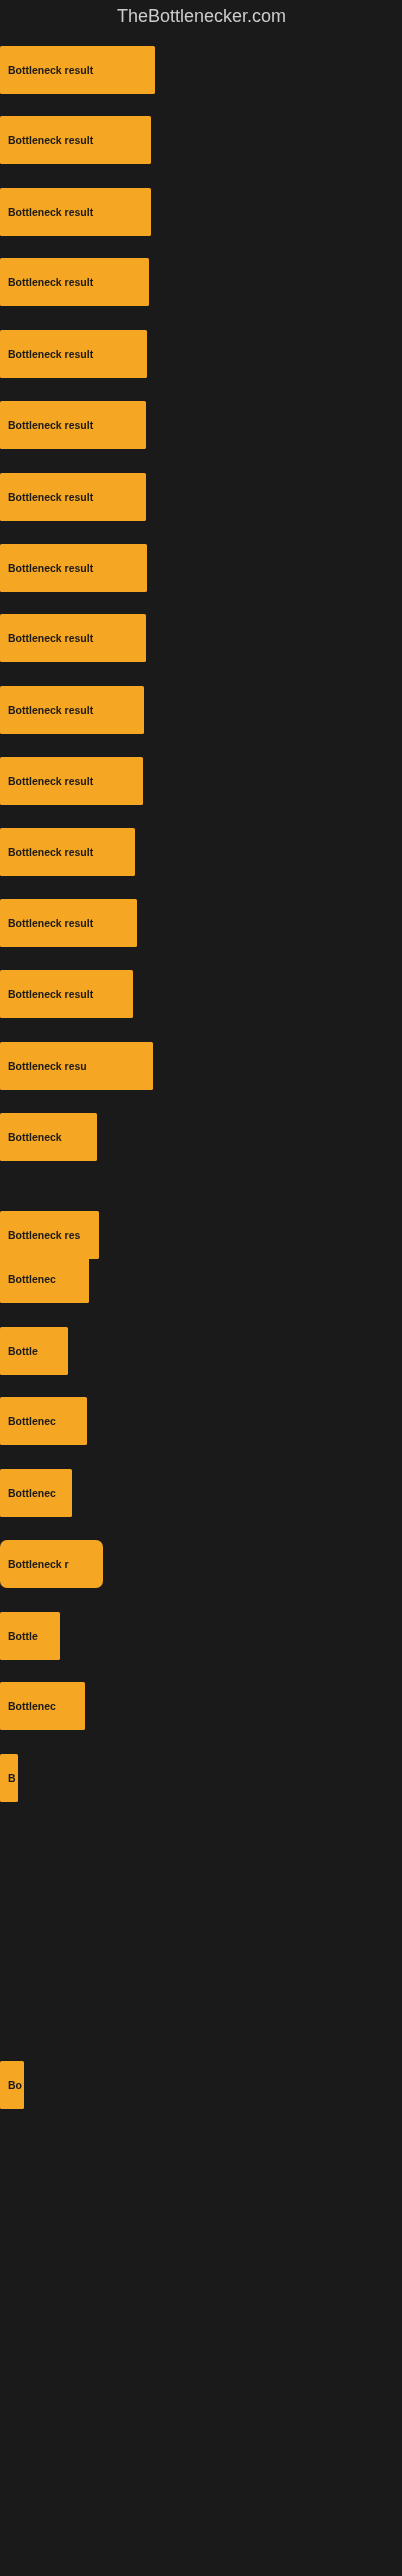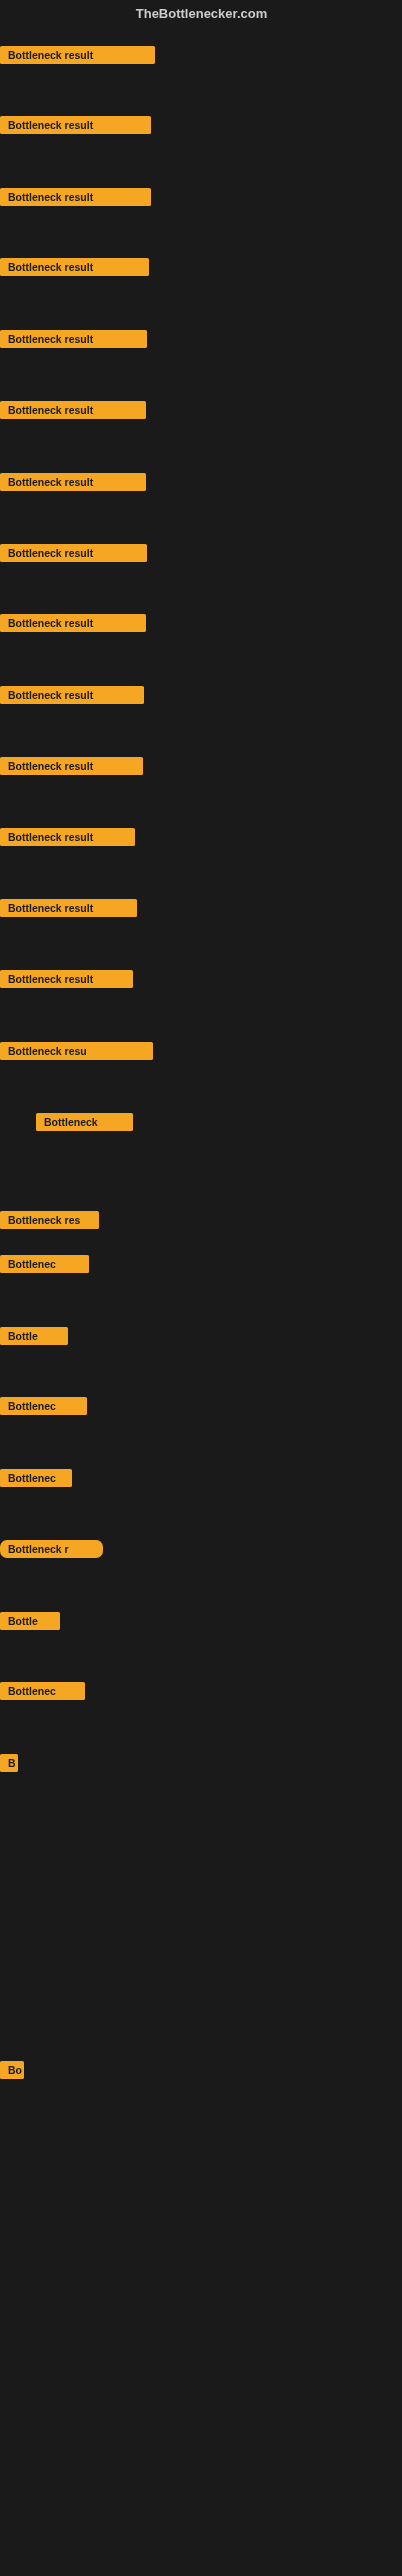--- a/index.html
+++ b/index.html
@@ -10,32 +10,32 @@
     body {
       background-color: #1a1a1a;
       width: 403px;
       min-height: 2576px;
       font-family: Arial, sans-serif;
       position: relative;
     }
     .site-title {
       text-align: center;
       color: #cccccc;
-      font-size: 13px;
+      font-size: 18px;
       padding: 6.4px 0 9.7px 0;
-      font-weight: bold;
+      font-weight: normal;
     }
     .bottleneck-item {
       position: absolute;
       left: 0;
       background-color: #f5a623;
       color: #1a1a1a;
       font-size: 10.5px;
       font-weight: bold;
-      padding: 3px 8px;
+      padding: 18px 8px;
       white-space: nowrap;
       overflow: hidden;
       border-radius: 1.6px;
     }
   </style>
 </head>
 <body>
 
 <div class="site-title">TheBottlenecker.com</div>
 
@@ -48,21 +48,21 @@
     <div class="bottleneck-item" style="top: 401px; width: 146px;">Bottleneck result</div>
     <div class="bottleneck-item" style="top: 473px; width: 146px;">Bottleneck result</div>
     <div class="bottleneck-item" style="top: 544px; width: 147px;">Bottleneck result</div>
     <div class="bottleneck-item" style="top: 614px; width: 146px;">Bottleneck result</div>
     <div class="bottleneck-item" style="top: 686px; width: 144px;">Bottleneck result</div>
     <div class="bottleneck-item" style="top: 757px; width: 143px;">Bottleneck result</div>
     <div class="bottleneck-item" style="top: 828px; width: 135px;">Bottleneck result</div>
     <div class="bottleneck-item" style="top: 899px; width: 137px;">Bottleneck result</div>
     <div class="bottleneck-item" style="top: 970px; width: 133px;">Bottleneck result</div>
     <div class="bottleneck-item" style="top: 1042px; width: 153px;">Bottleneck resu</div>
-    <div class="bottleneck-item" style="top: 1113px; width: 97px; margin-left: 36px;">Bottleneck</div>
+    <div class="bottleneck-item" style="top: 1113px; width: 97px;">Bottleneck</div>
     <div class="bottleneck-item" style="top: 1211px; width: 99px;">Bottleneck res</div>
     <div class="bottleneck-item" style="top: 1255px; width: 89px;">Bottlenec</div>
     <div class="bottleneck-item" style="top: 1327px; width: 68px;">Bottle</div>
     <div class="bottleneck-item" style="top: 1397px; width: 87px;">Bottlenec</div>
     <div class="bottleneck-item" style="top: 1469px; width: 72px;">Bottlenec</div>
     <div class="bottleneck-item" style="top: 1540px; width: 103px; border-radius: 7px;">Bottleneck r</div>
     <div class="bottleneck-item" style="top: 1612px; width: 60px;">Bottle</div>
     <div class="bottleneck-item" style="top: 1682px; width: 85px;">Bottlenec</div>
     <div class="bottleneck-item" style="top: 1754px; width: 17.7px;">B</div>
     <div class="bottleneck-item" style="top: 2061px; width: 24px;">Bo</div>

